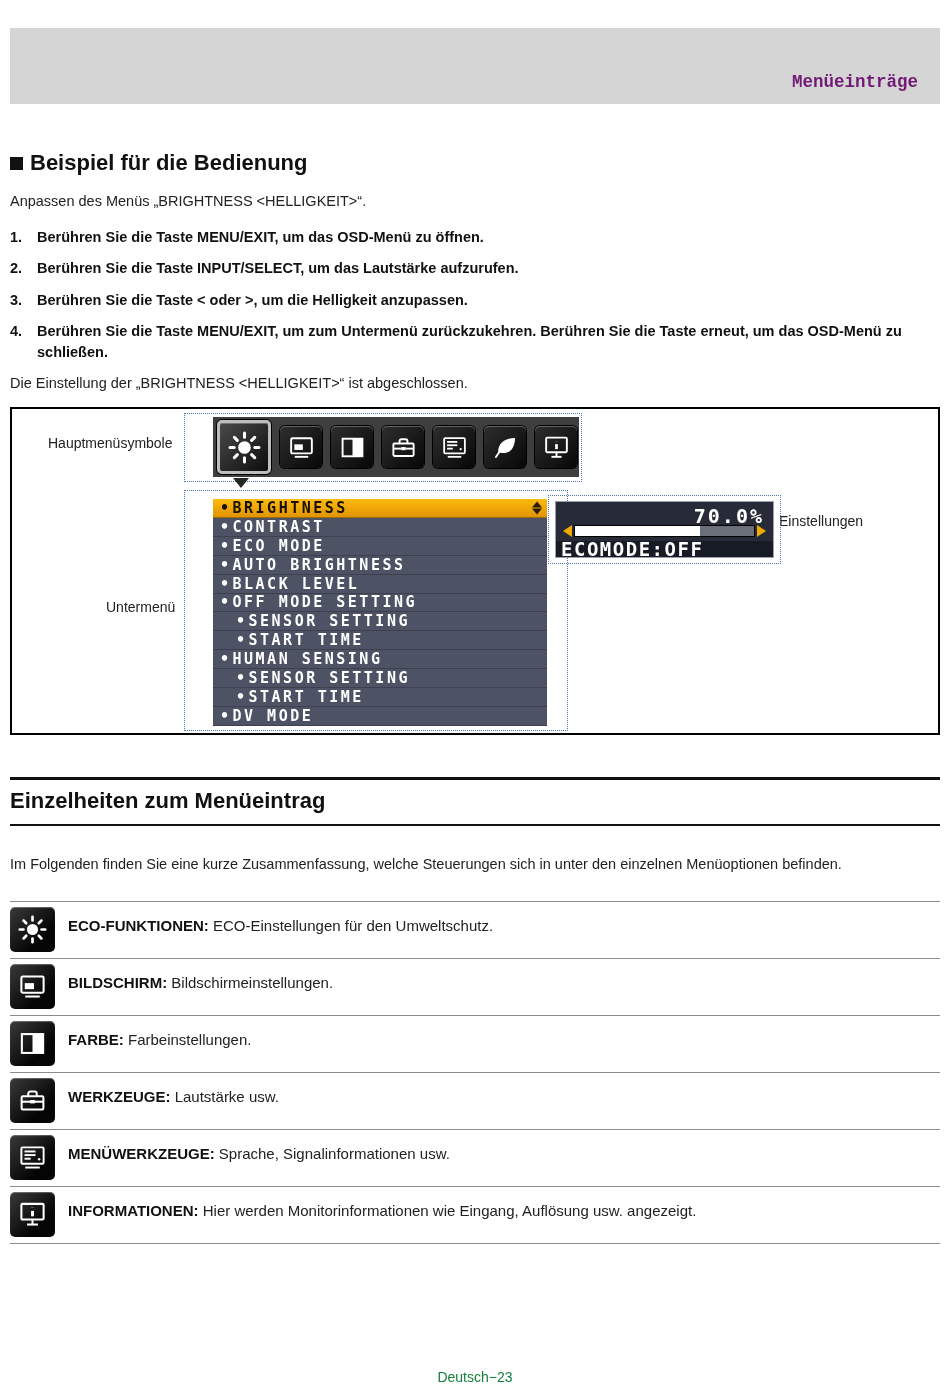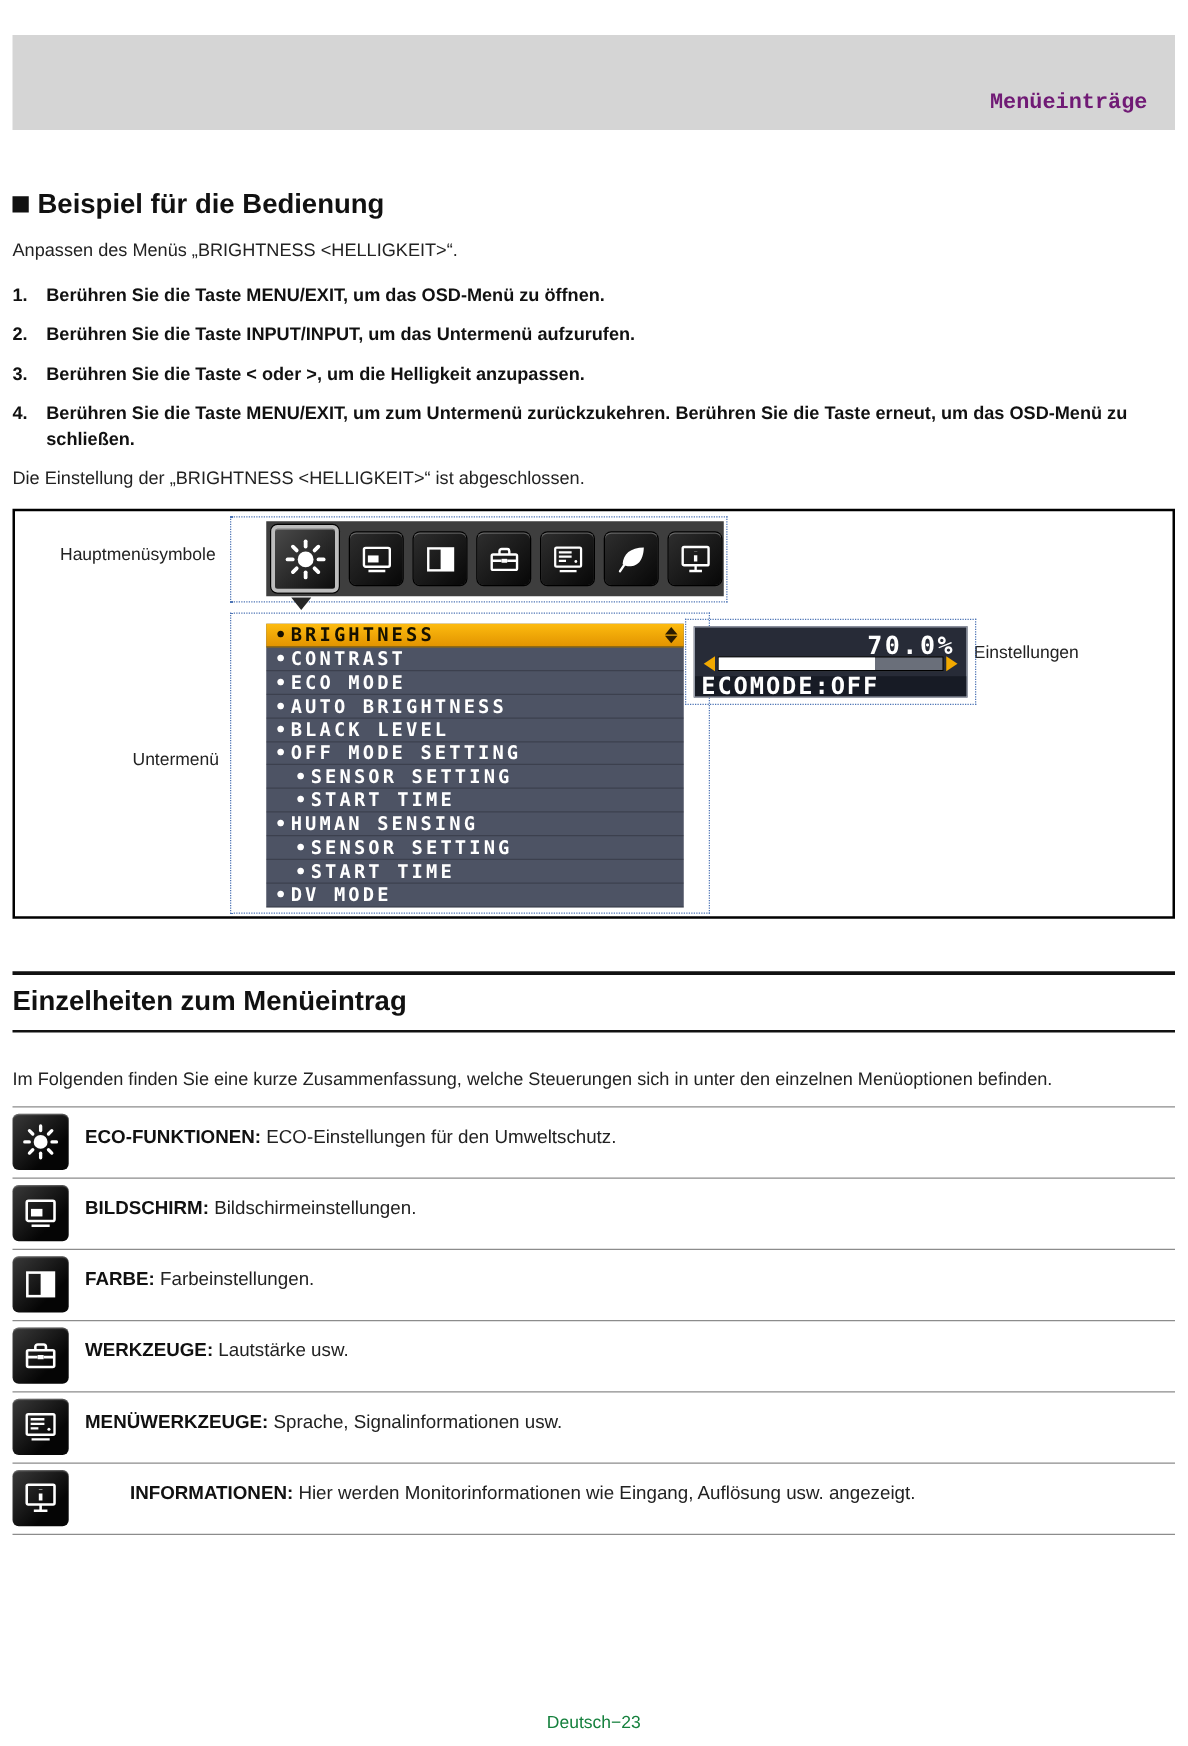--- a/index.html
+++ b/index.html
@@ -68,23 +68,23 @@
   .track{flex:1;height:12px;margin:0 2px;background:#6a6f7a;border:1px solid #000;position:relative;}
   .fill{position:absolute;left:0;top:0;bottom:0;background:#fff;}
   .ecomode{position:absolute;left:0;right:0;bottom:0;height:16px;background:#171b25;color:#fff;
            font-family:"DejaVu Sans Mono",monospace;font-weight:bold;font-size:19px;letter-spacing:1.5px;
            display:flex;align-items:center;padding-left:5px;}
 
   
   .details-heading{margin-top:42px;border-top:3px solid #111;border-bottom:2px solid #111;
                    padding:8px 0 10px;font-size:22px;font-weight:bold;color:#111;}
   .details-intro{margin-top:28px;}
-  .details-list{margin-top:10px;}
+  .details-list{margin-top:26px;}
   .detail-row{display:flex;align-items:flex-start;border-top:1px solid #8c8c8c;padding:5px 0 6px;}
-  .detail-row:last-child{border-bottom:1px solid #8c8c8c;gap:36px;}
+  .detail-row:last-child{border-bottom:1px solid #8c8c8c;}
   .detail-icon{width:45px;height:45px;flex-shrink:0;margin-right:13px;border-radius:5px;
                background:linear-gradient(135deg,#3a3a3a 0%,#050505 70%);
                display:flex;align-items:center;justify-content:center;
                box-shadow:inset 0 1px 1px rgba(255,255,255,.3);}
   .detail-icon svg{width:29px;height:29px;}
   .detail-text{font-size:15px;padding-top:9px;line-height:1.35;color:#222;}
   .detail-text b{color:#111;}
 
   .footer{position:absolute;left:0;right:0;bottom:12px;text-align:center;font-size:14px;color:#15803d;}
 </style>
@@ -106,21 +106,21 @@
 
     <p class="p intro">Anpassen des Menüs „BRIGHTNESS &lt;HELLIGKEIT&gt;“.</p>
 
     <div class="steps">
         <div class="step">
           <span class="step-num">1.</span>
           <span class="step-text">Berühren Sie die Taste MENU/EXIT, um das OSD-Menü zu öffnen.</span>
         </div>
         <div class="step">
           <span class="step-num">2.</span>
-          <span class="step-text">Berühren Sie die Taste INPUT/INPUT, um das Untermenü aufzurufen.</span>
+          <span class="step-text">Berühren Sie die Taste INPUT/SELECT, um das Lautstärke aufzurufen.</span>
         </div>
         <div class="step">
           <span class="step-num">3.</span>
           <span class="step-text">Berühren Sie die Taste &lt; oder &gt;, um die Helligkeit anzupassen.</span>
         </div>
         <div class="step">
           <span class="step-num">4.</span>
           <span class="step-text">Berühren Sie die Taste MENU/EXIT, um zum Untermenü zurückzukehren. Berühren Sie die Taste erneut, um das OSD-Menü zu schließen.</span>
         </div>
       </div>

